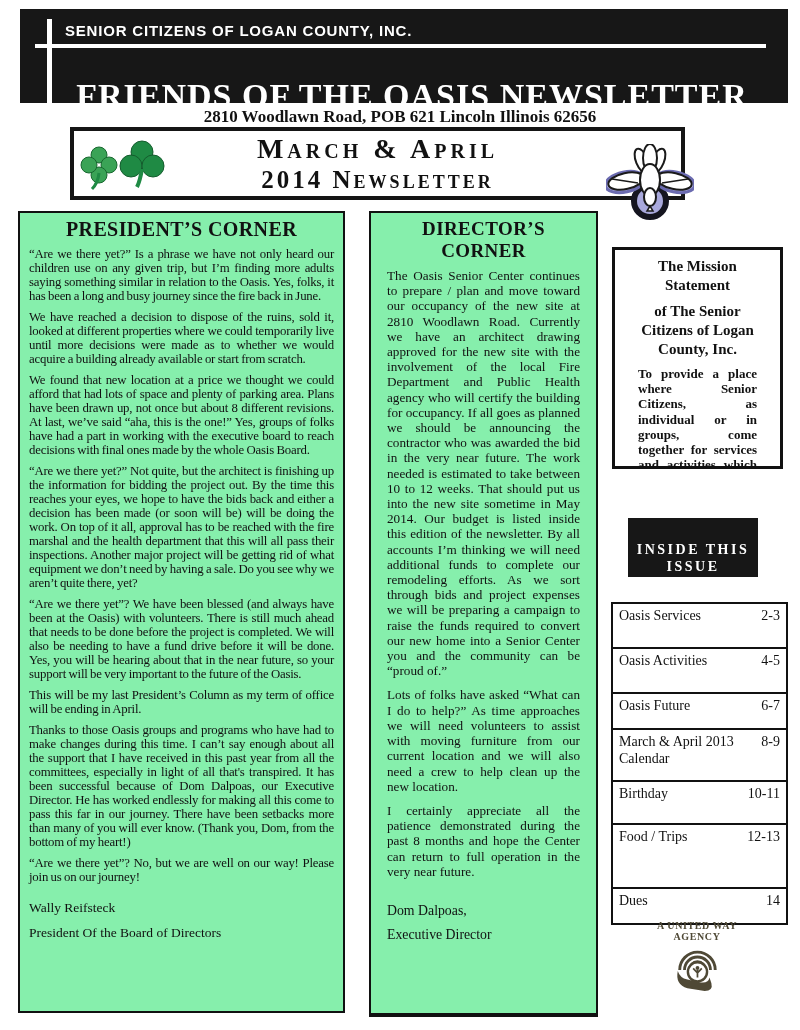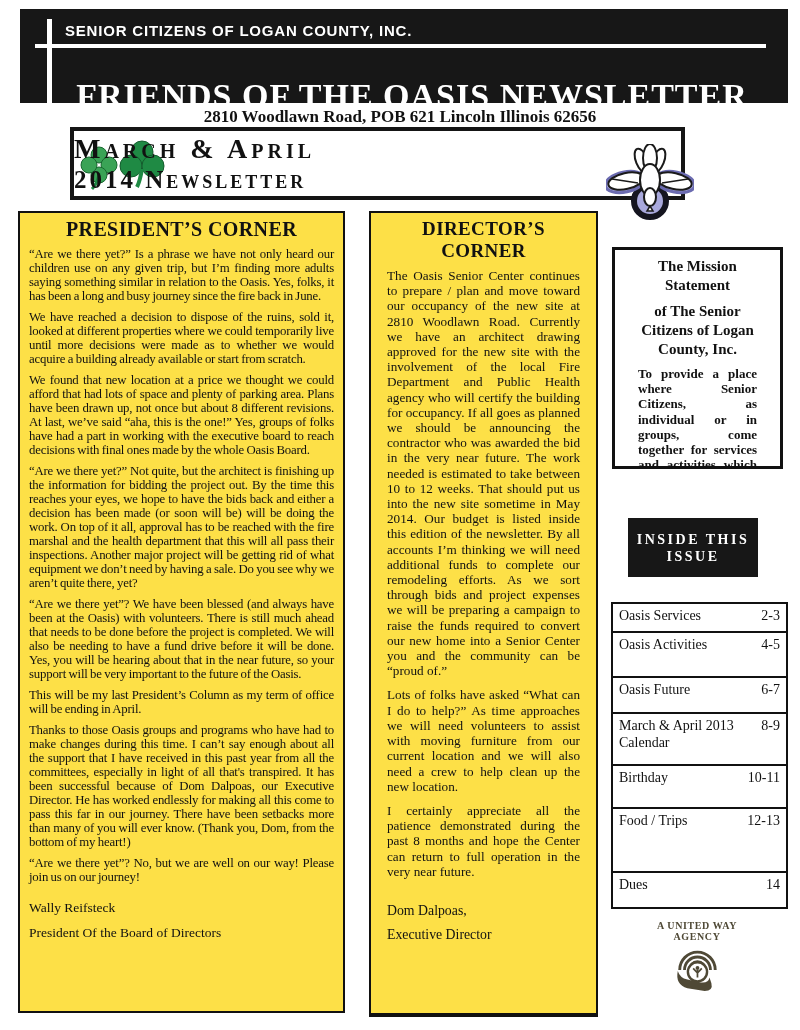--- a/index.html
+++ b/index.html
@@ -15,55 +15,55 @@
   .mast-title{position:absolute;left:28px;right:12px;top:45px;text-align:center;color:#fff;
               font-weight:700;font-size:34px;letter-spacing:1px;white-space:nowrap;}
 
   .address{position:absolute;left:0;right:0;top:107px;text-align:center;
            font-weight:700;font-size:17px;}
 
   
   .season-box{position:absolute;left:70px;top:127px;width:615px;height:73px;background:#fff;
               border:4px solid #151515;box-sizing:border-box;}
   .shamrocks{position:absolute;left:6px;top:8px;}
-  .season-text{position:absolute;left:0;right:0;top:2px;}
+  .season-text{position:absolute;left:0;right:0;top:2px;text-align:center;}
   .season-l1{font-size:28px;font-weight:700;font-variant:small-caps;letter-spacing:4px;line-height:32px;}
   .season-l2{font-size:25px;font-weight:700;font-variant:small-caps;letter-spacing:3px;line-height:29px;}
   .dove{position:absolute;left:606px;top:144px;z-index:3;}
 
   
-  .col{position:absolute;box-sizing:border-box;border:2px solid #111;background:#fde047;overflow:hidden;}
+  .col{position:absolute;box-sizing:border-box;border:2px solid #111;background:#86efac;overflow:hidden;}
   .col-left{left:18px;top:211px;width:327px;height:802px;padding:3px 9px 0;}
   .col-mid{left:369px;top:211px;width:229px;height:806px;padding:3px 16px 0;border-bottom-width:4px;}
   .col h2{margin:2px 0 6px;text-align:center;font-size:20px;font-weight:700;letter-spacing:0.4px;}
   .col-mid h2{font-size:19px;}
   .col-left p.body{margin:0 0 7px;font-size:12.8px;line-height:14px;text-align:justify;
                    letter-spacing:-0.2px;word-spacing:-0.5px;}
   .col-mid p.body{margin:0 0 9px;font-size:13.2px;line-height:15.2px;text-align:justify;}
   .sig-name{margin:16px 0 0;font-size:13.5px;}
   .sig-title{margin:9px 0 0;font-size:13.5px;}
   .col-mid .sig-name{margin-top:24px;font-size:13.8px;}
   .col-mid .sig-title{margin-top:8px;font-size:13.8px;}
 
   
   .mission-box{position:absolute;left:612px;top:247px;width:171px;height:222px;box-sizing:border-box;
                border:3px solid #111;padding:5px 23px;overflow:hidden;}
   .mission-t1{text-align:center;font-weight:700;font-size:15px;line-height:19px;margin:2px 0 7px;}
   .mission-t2{text-align:center;font-weight:700;font-size:15px;line-height:19px;margin:0 0 7px;}
   .mission-body{font-weight:700;font-size:13px;line-height:15.2px;text-align:justify;}
 
   .inside-box{position:absolute;left:628px;top:518px;width:130px;height:59px;box-sizing:border-box;
-              background:#171717;color:#fff;text-align:center;padding-top:13px;
+              background:#171717;color:#fff;text-align:center;padding-top:23px;
               font-weight:700;font-size:14px;letter-spacing:2.5px;line-height:17px;}
 
   .toc{position:absolute;left:611px;top:602px;width:177px;box-sizing:border-box;border:2px solid #111;background:#fff;}
   .toc-row{display:flex;justify-content:space-between;align-items:flex-start;
            padding:3px 6px 0;box-sizing:border-box;}
   .toc-row + .toc-row{border-top:2px solid #111;}
-  .toc-row:nth-child(1){height:27px}.toc-row:nth-child(2){height:45px}
+  .toc-row:nth-child(1){height:43px}.toc-row:nth-child(2){height:45px}
   .toc-row:nth-child(3){height:36px}.toc-row:nth-child(4){height:52px}
   .toc-row:nth-child(5){height:43px}.toc-row:nth-child(6){height:64px}
   .toc-row:nth-child(7){height:36px}
   .toc-label{font-size:14px;max-width:118px;line-height:17px;}
   .toc-pages{font-size:14px;line-height:17px;}
 
   .uway{position:absolute;left:637px;top:920px;width:120px;text-align:center;color:#4f4936;}
   .uway-l1{font-weight:700;font-size:10px;letter-spacing:0.6px;}
   .uway-l2{font-weight:700;font-size:10px;letter-spacing:0.6px;}
   .uway svg{margin-top:2px;}

